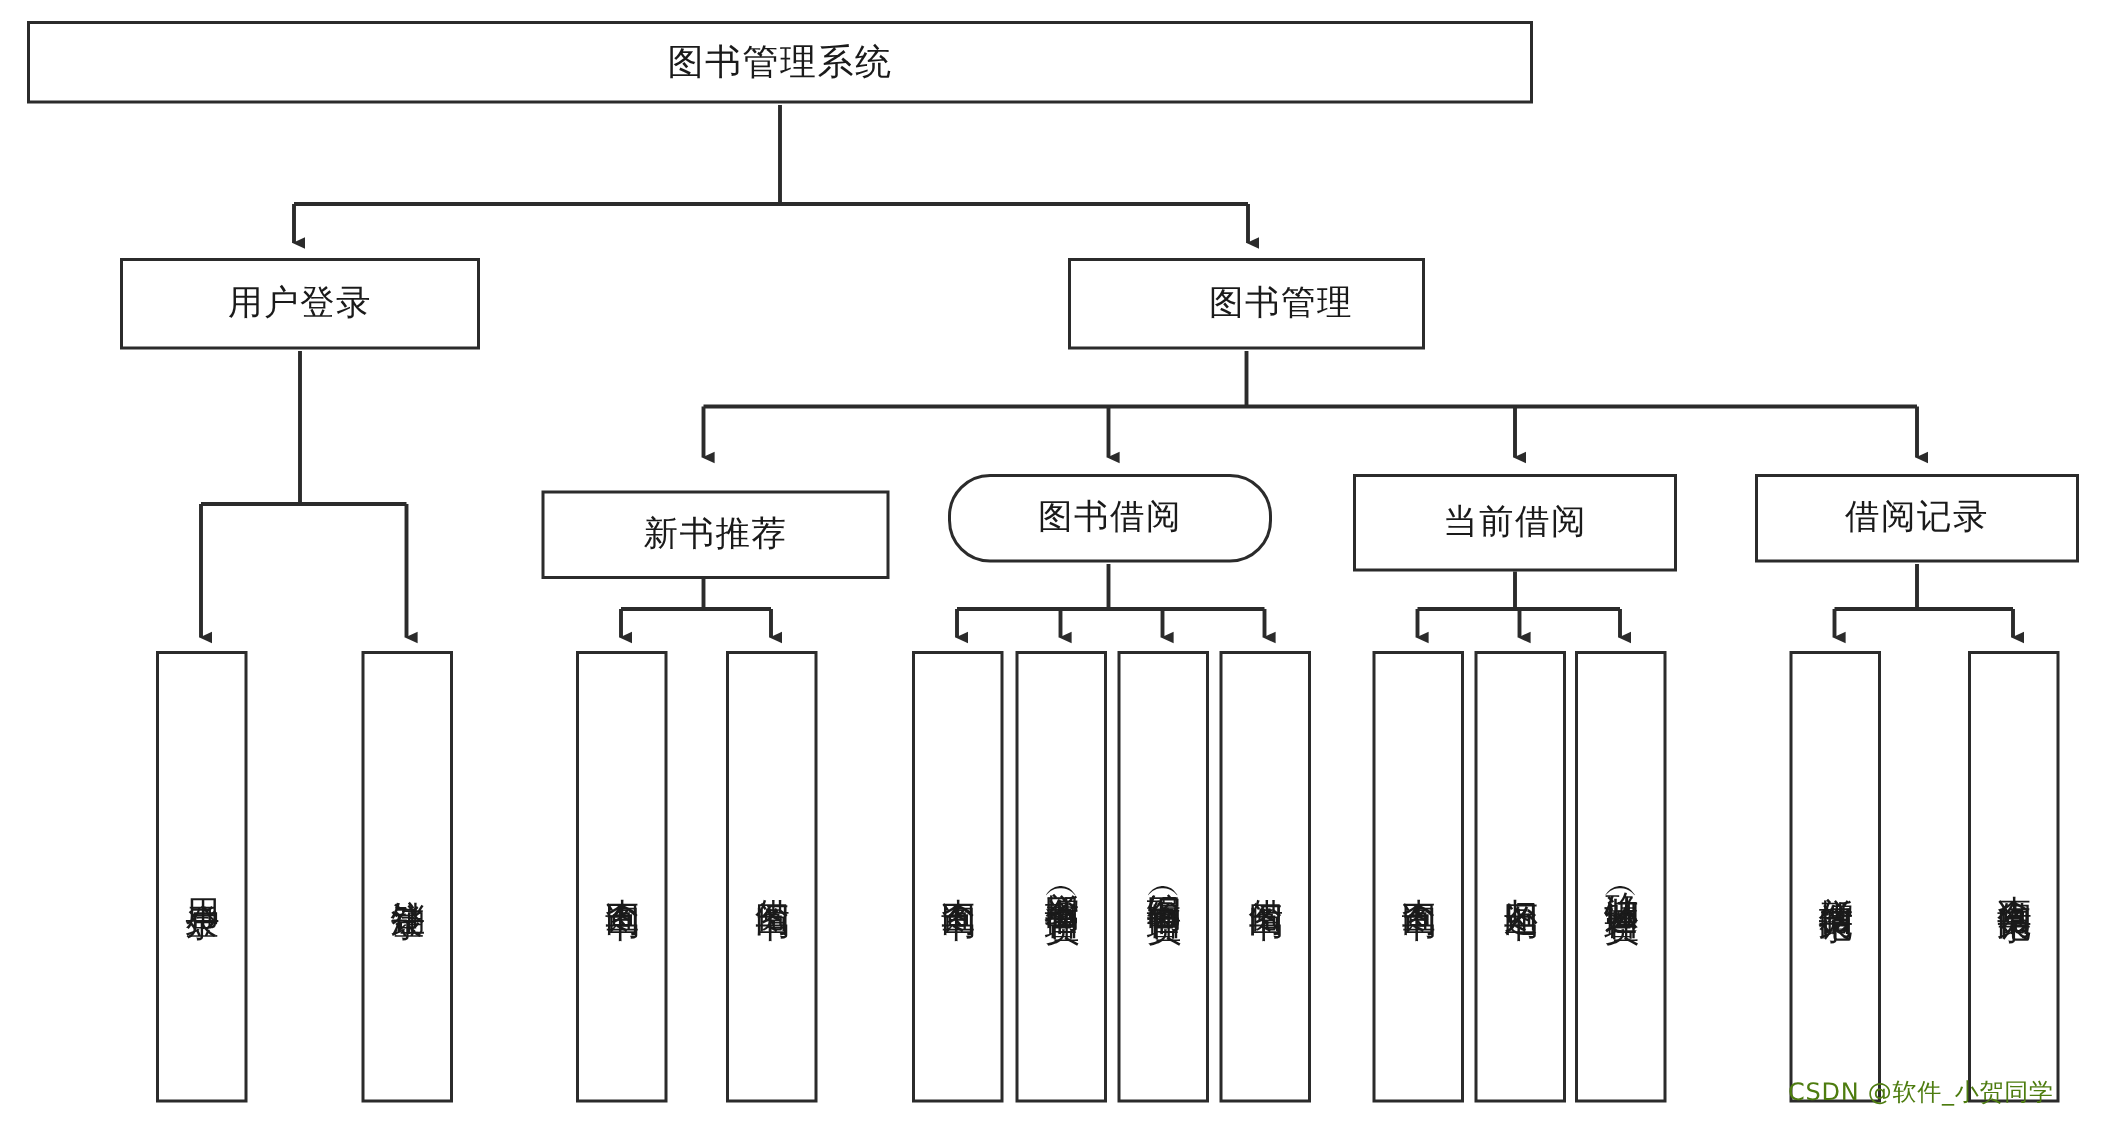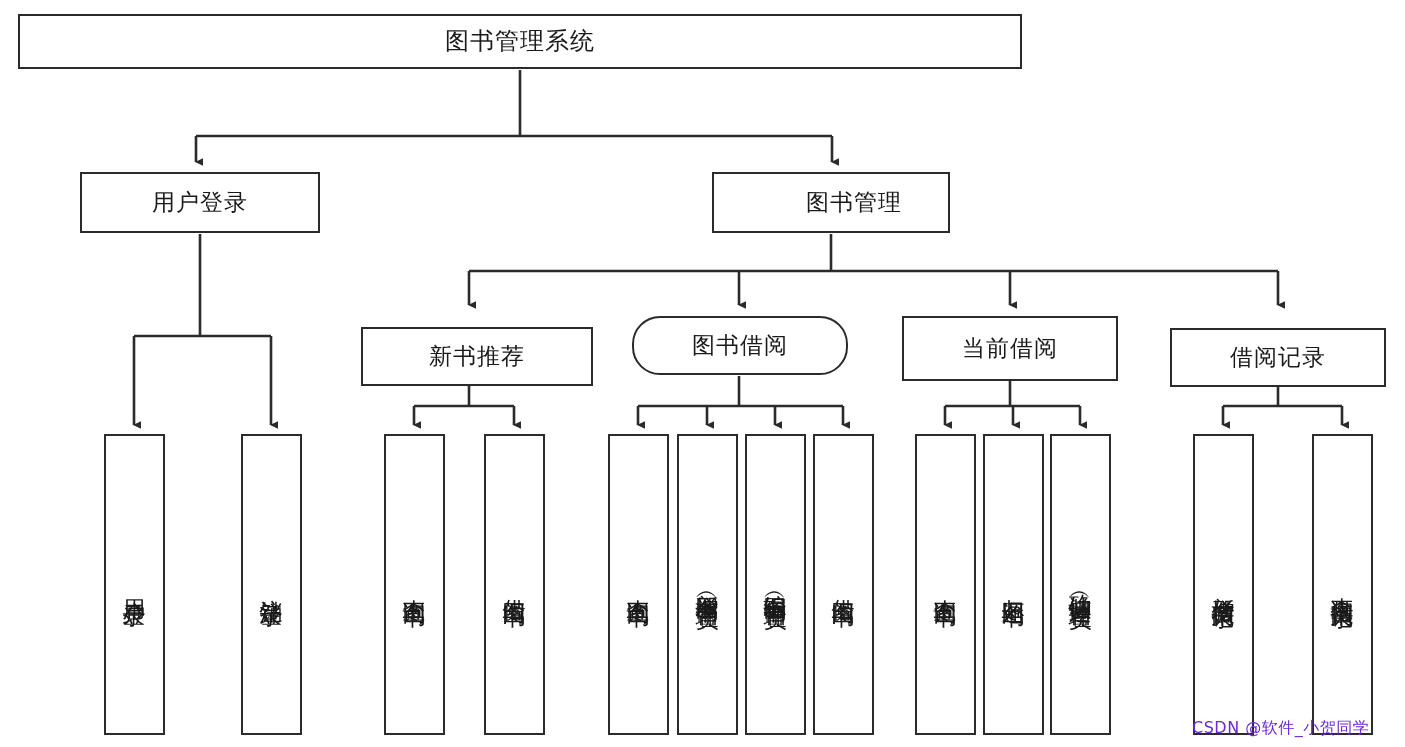--- a/index.html
+++ b/index.html
@@ -46,21 +46,21 @@
   .node.v .vtext{
     writing-mode:vertical-rl;
     text-orientation:upright;
     white-space:nowrap;
     line-height:1.05;
     letter-spacing:2px;
   }
   .watermark{
     position:absolute;
     font-size:16px;
-    color:#6d28d9;
+    color:#4d7c0f;
     white-space:nowrap;
     letter-spacing:0.5px;
     font-family:"DejaVu Sans","Liberation Sans",sans-serif;
   }
 </style>
 </head>
 <body>
 
 <div id="canvas">
 
@@ -127,21 +127,21 @@
 
   <div class="node h" style="left:361px;top:316px;width:232px;height:59px;margin-top:11px;">
     <span>新书推荐</span>
   </div>
   <div class="node h" style="left:632px;top:316px;width:216px;height:59px;border-radius:28px;">
     <span>图书借阅</span>
   </div>
   <div class="node h" style="left:902px;top:316px;width:216px;height:65px;">
     <span>当前借阅</span>
   </div>
-  <div class="node h" style="left:1170px;top:328px;width:216px;height:59px;">
+  <div class="node h" style="left:1170px;top:316px;width:216px;height:59px;">
     <span>借阅记录</span>
   </div>
 
   <div class="node v" style="left:104px;top:434px;width:61px;height:301px;">
     <span class="vtext">用户登录</span>
   </div>
   <div class="node v" style="left:241px;top:434px;width:61px;height:301px;">
     <span class="vtext">注销登录</span>
   </div>
 

